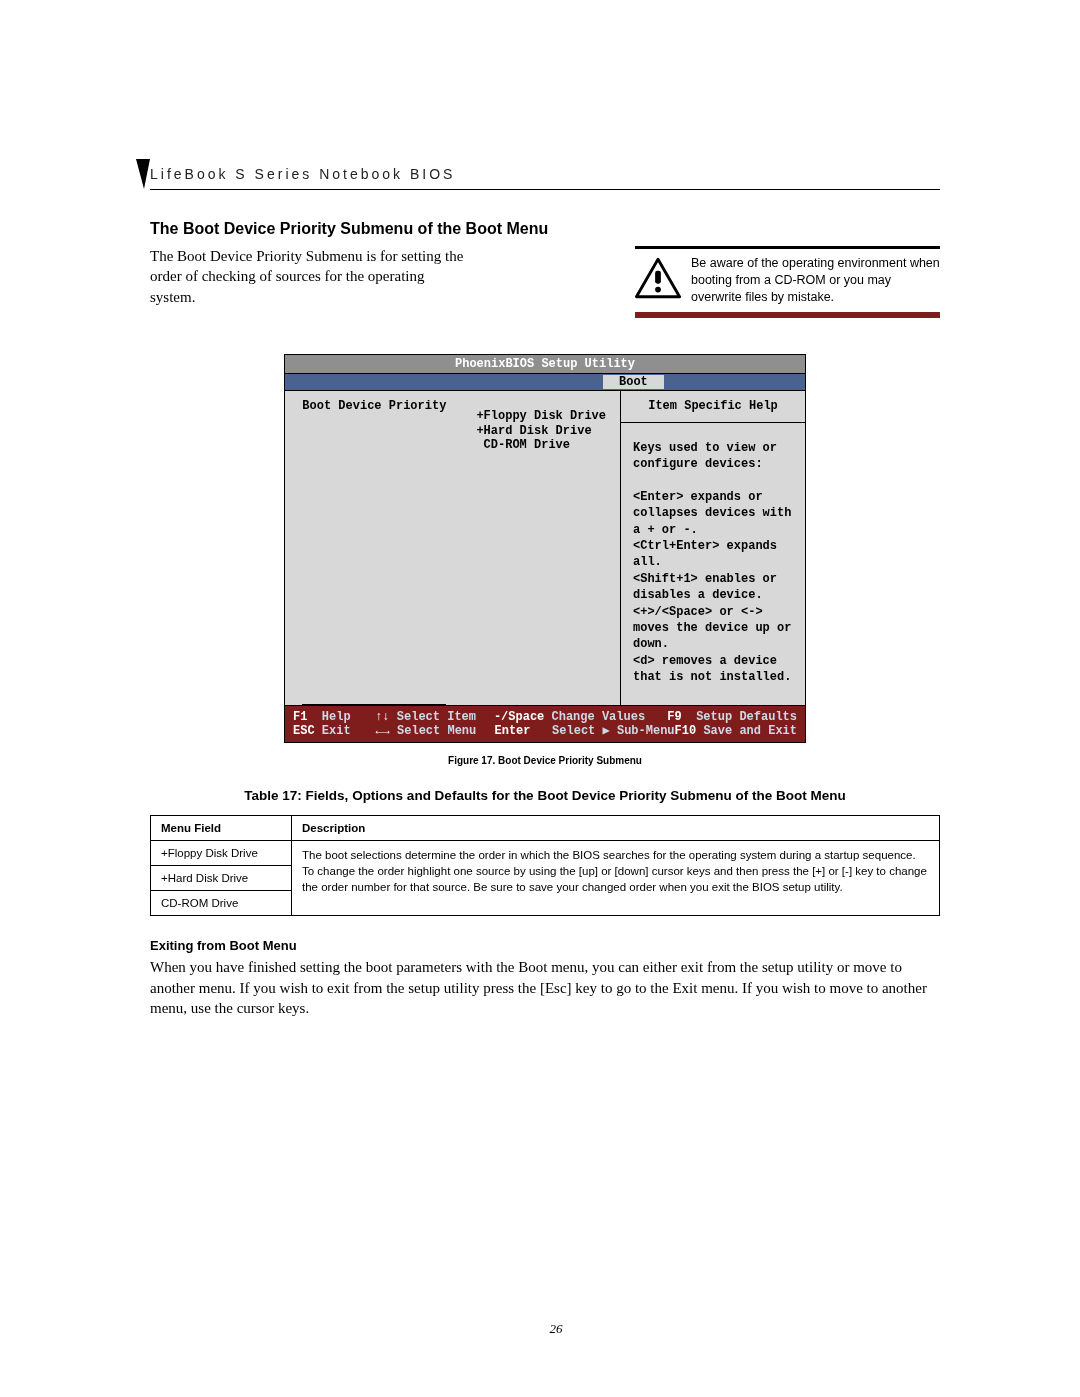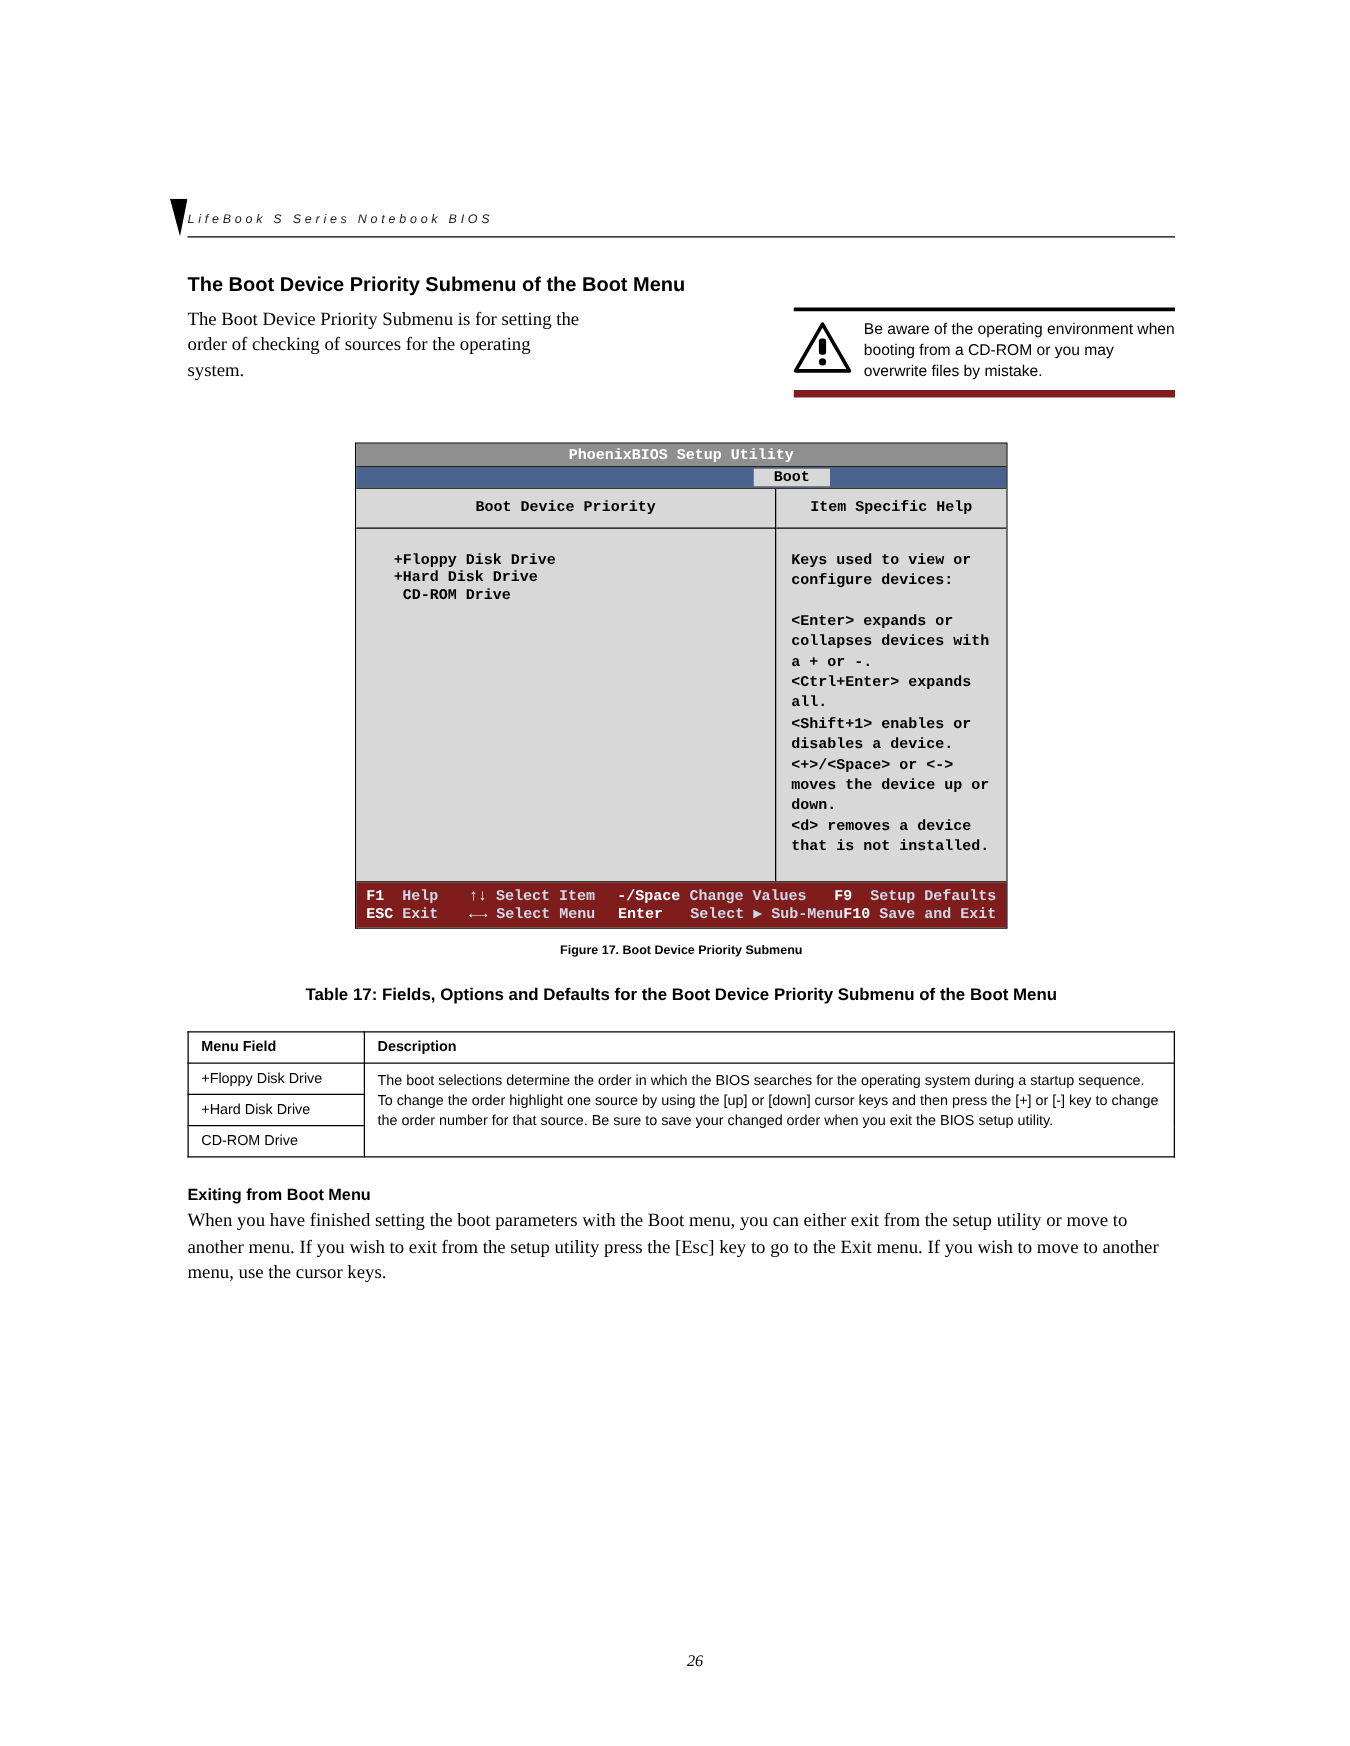--- a/index.html
+++ b/index.html
@@ -20,22 +20,21 @@
     margin-bottom: 6px;
   }
   .tick {
     position: absolute;
     left: -14px;
     top: -6px;
   }
   .running-head {
     font-family: Verdana, Geneva, sans-serif;
     letter-spacing: 3px;
-    font-size: 10px;
-    font-style: italic;
+    font-size: 14px;
     color: #222;
   }
   hr.thin {
     border: none;
     border-top: 1px solid #000;
     margin: 2px 0 30px 0;
   }
   .h2 {
     font-family: Verdana, Geneva, sans-serif;
     font-weight: bold;
@@ -103,21 +102,22 @@
   .bios-body {
     display: flex;
     border-top: 1px solid #000;
     border-bottom: 1px solid #000;
     background: #d8d8d8;
   }
   .bios-left {
     width: 335px;
     border-right: 1px solid #000;
     display: flex;
-    flex-direction: column;
+    flex-direction: row;
+    justify-content: flex-end;
   }
   .bios-right {
     flex: 1;
     display: flex;
     flex-direction: column;
   }
   .bios-pane-title {
     text-align: center;
     font-weight: bold;
     padding: 8px 0;
@@ -157,21 +157,21 @@
     font-family: Verdana, Geneva, sans-serif;
     font-size: 10px;
     font-weight: bold;
     margin: 12px 0 22px 0;
   }
   .table-title {
     text-align: center;
     font-family: Verdana, Geneva, sans-serif;
     font-weight: bold;
     font-size: 13.5px;
-    margin-bottom: 22px;
+    margin-bottom: 12px;
   }
   table.fields {
     width: 100%;
     border-collapse: collapse;
     font-family: Verdana, Geneva, sans-serif;
     font-size: 11.5px;
   }
   table.fields th, table.fields td {
     border: 1px solid #000;
     padding: 6px 10px;

